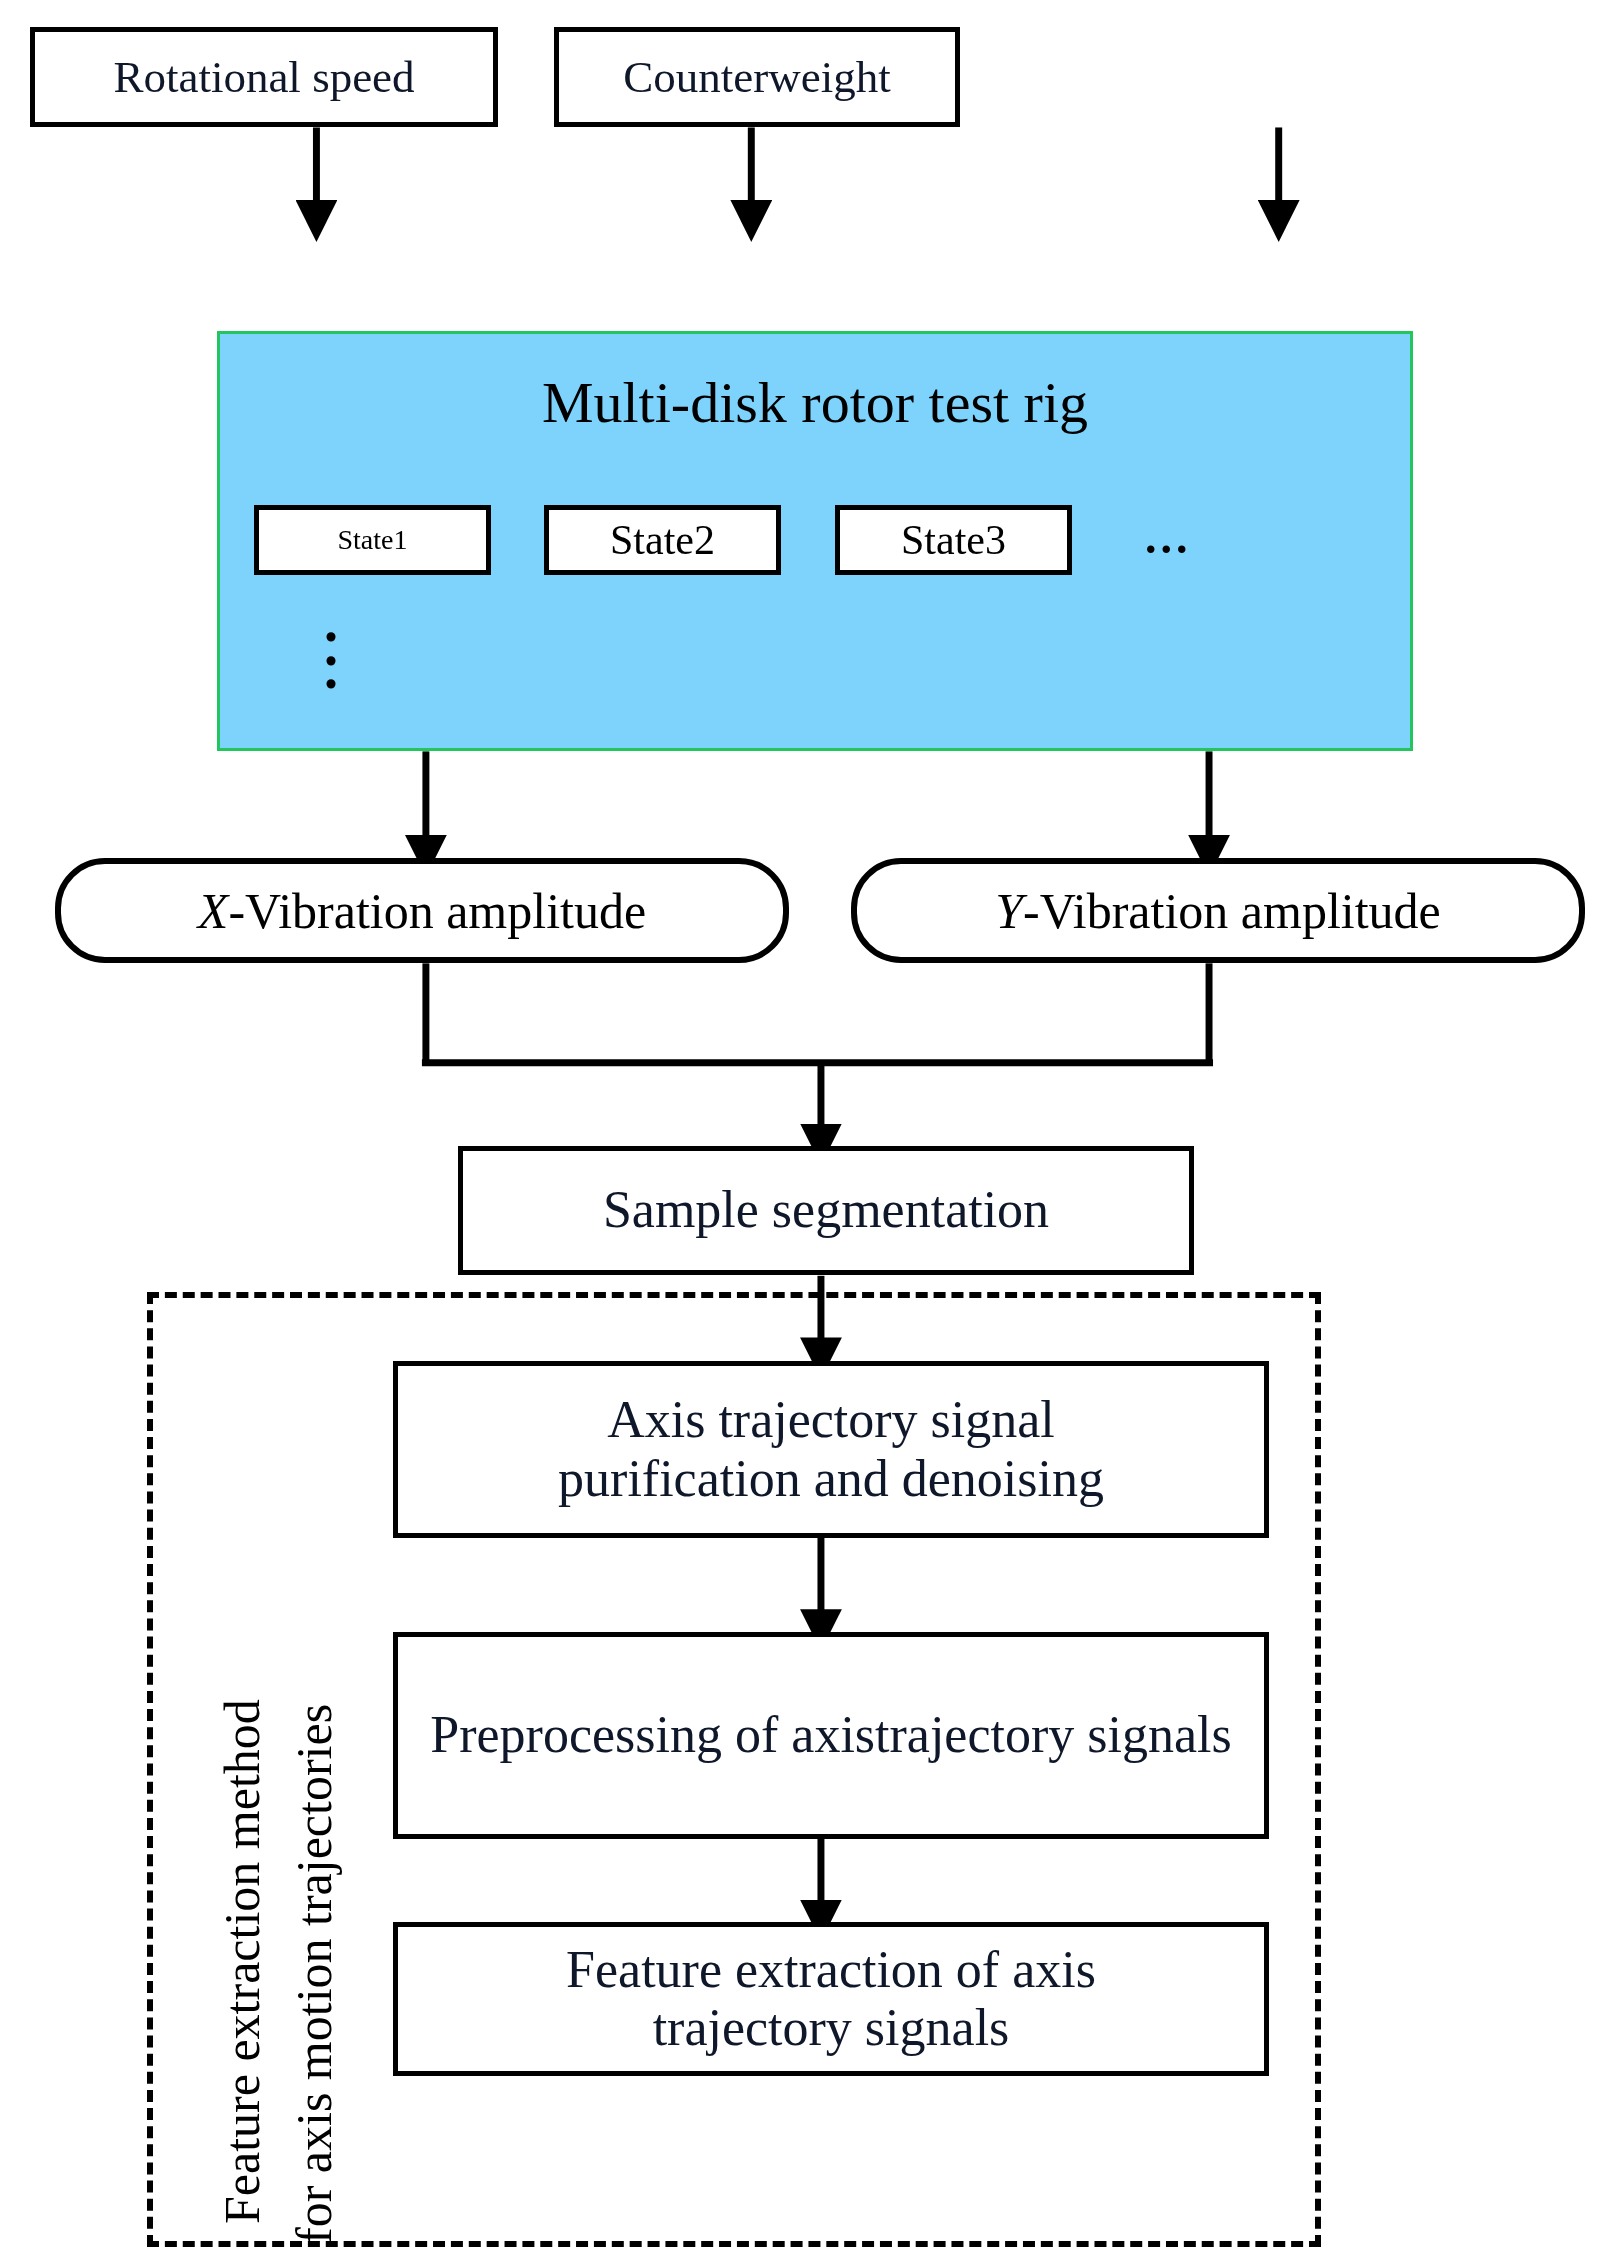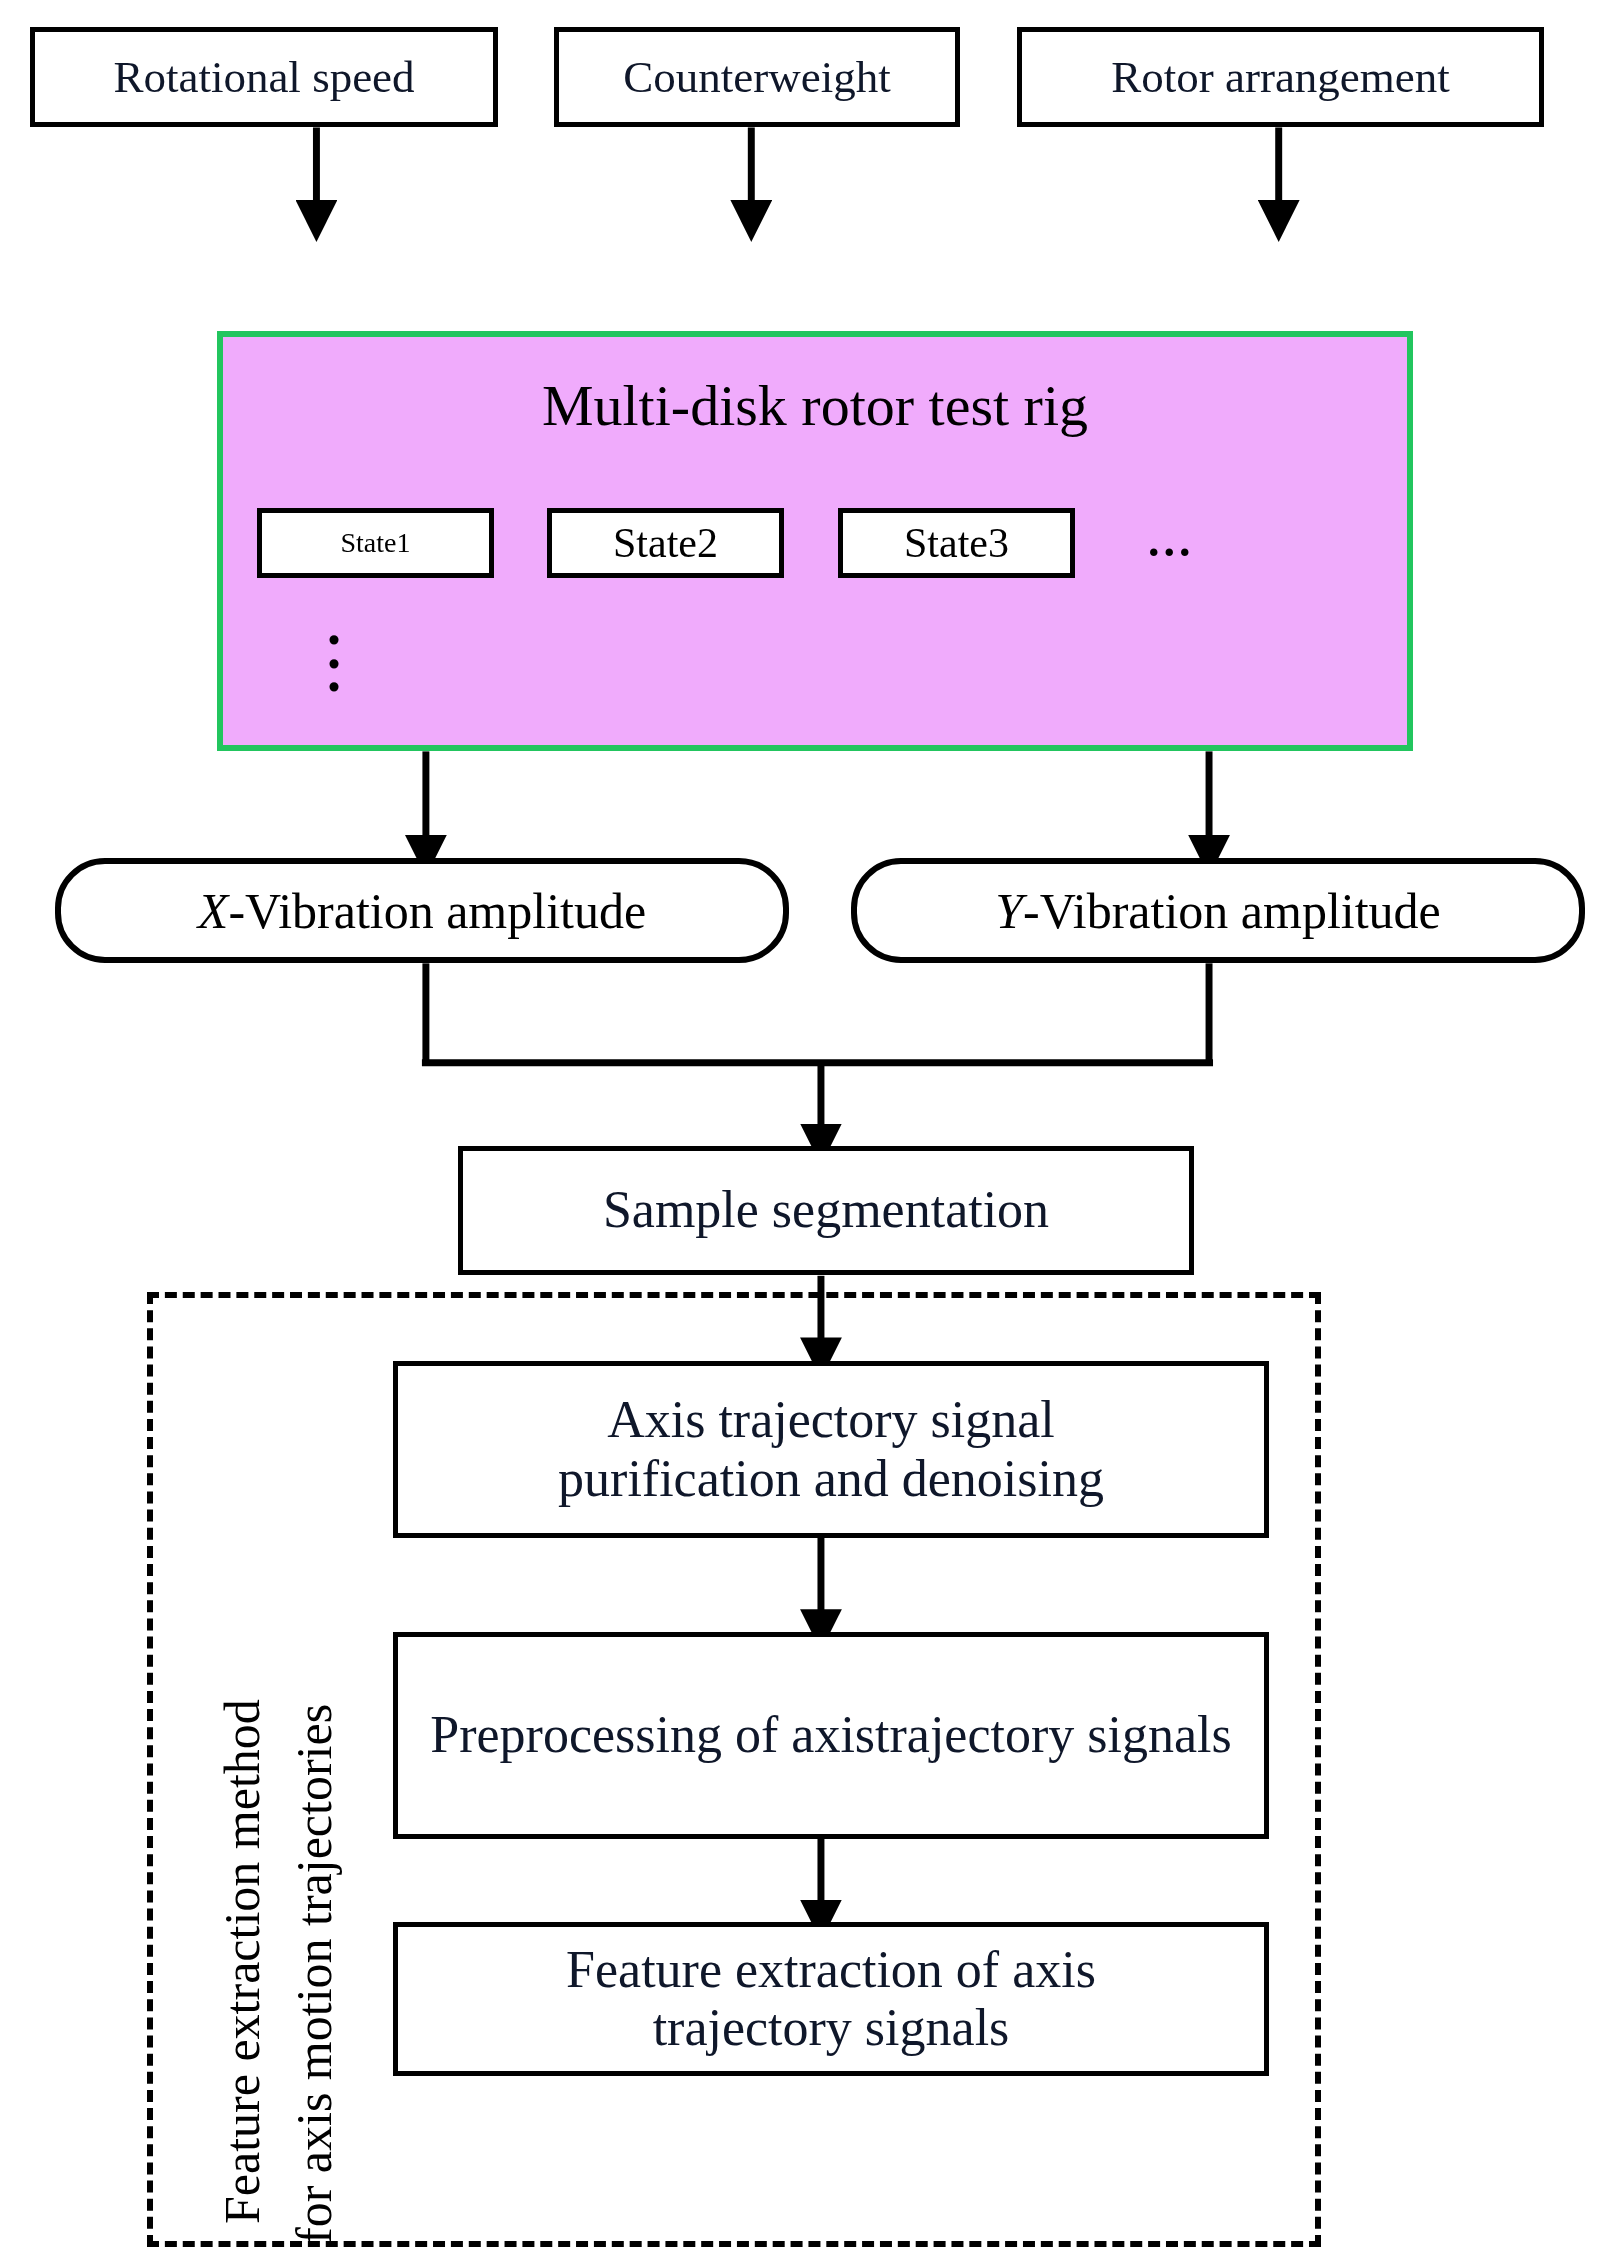--- a/index.html
+++ b/index.html
@@ -26,22 +26,22 @@
     display: flex;
     align-items: center;
     justify-content: center;
     text-align: center;
     line-height: 1.12;
     color: #0f172a;
   }
   .rig {
     position: absolute;
     box-sizing: border-box;
-    border: 6px solid #22c55e;
-    background: #f0abfc;
+    border: 3px solid #22c55e;
+    background: #7dd3fc;
     text-decoration: underline;
   }
   .rig-title {
     position: absolute;
     left: 0; right: 0;
     text-align: center;
     white-space: nowrap;
   }
   .state-box {
     position: absolute;
@@ -136,23 +136,20 @@
   </svg>
 
   <div class="node" style="left:30px; top:27px; width:468px; height:100px; font-size:45px;">
     <span>Rotational speed</span>
   </div>
 
   <div class="node" style="left:554px; top:27px; width:406px; height:100px; font-size:45px;">
     <span>Counterweight</span>
   </div>
 
-  <div class="node" style="left:1017px; top:27px; width:527px; height:100px; font-size:45px;">
-    <span>Rotor arrangement</span>
-  </div>
 
   <div class="rig" style="left:217px; top:331px; width:1196px; height:420px;">
     <div class="rig-title" style="top:35px; font-size:58px;">Multi-disk rotor test rig</div>
 
     <div class="state-box" style="left:34px; top:171px; width:237px; height:70px; font-size:28px;">
       <span>State1</span>
     </div>
     <div class="state-box" style="left:324px; top:171px; width:237px; height:70px; font-size:42px;">
       <span>State2</span>
     </div>

